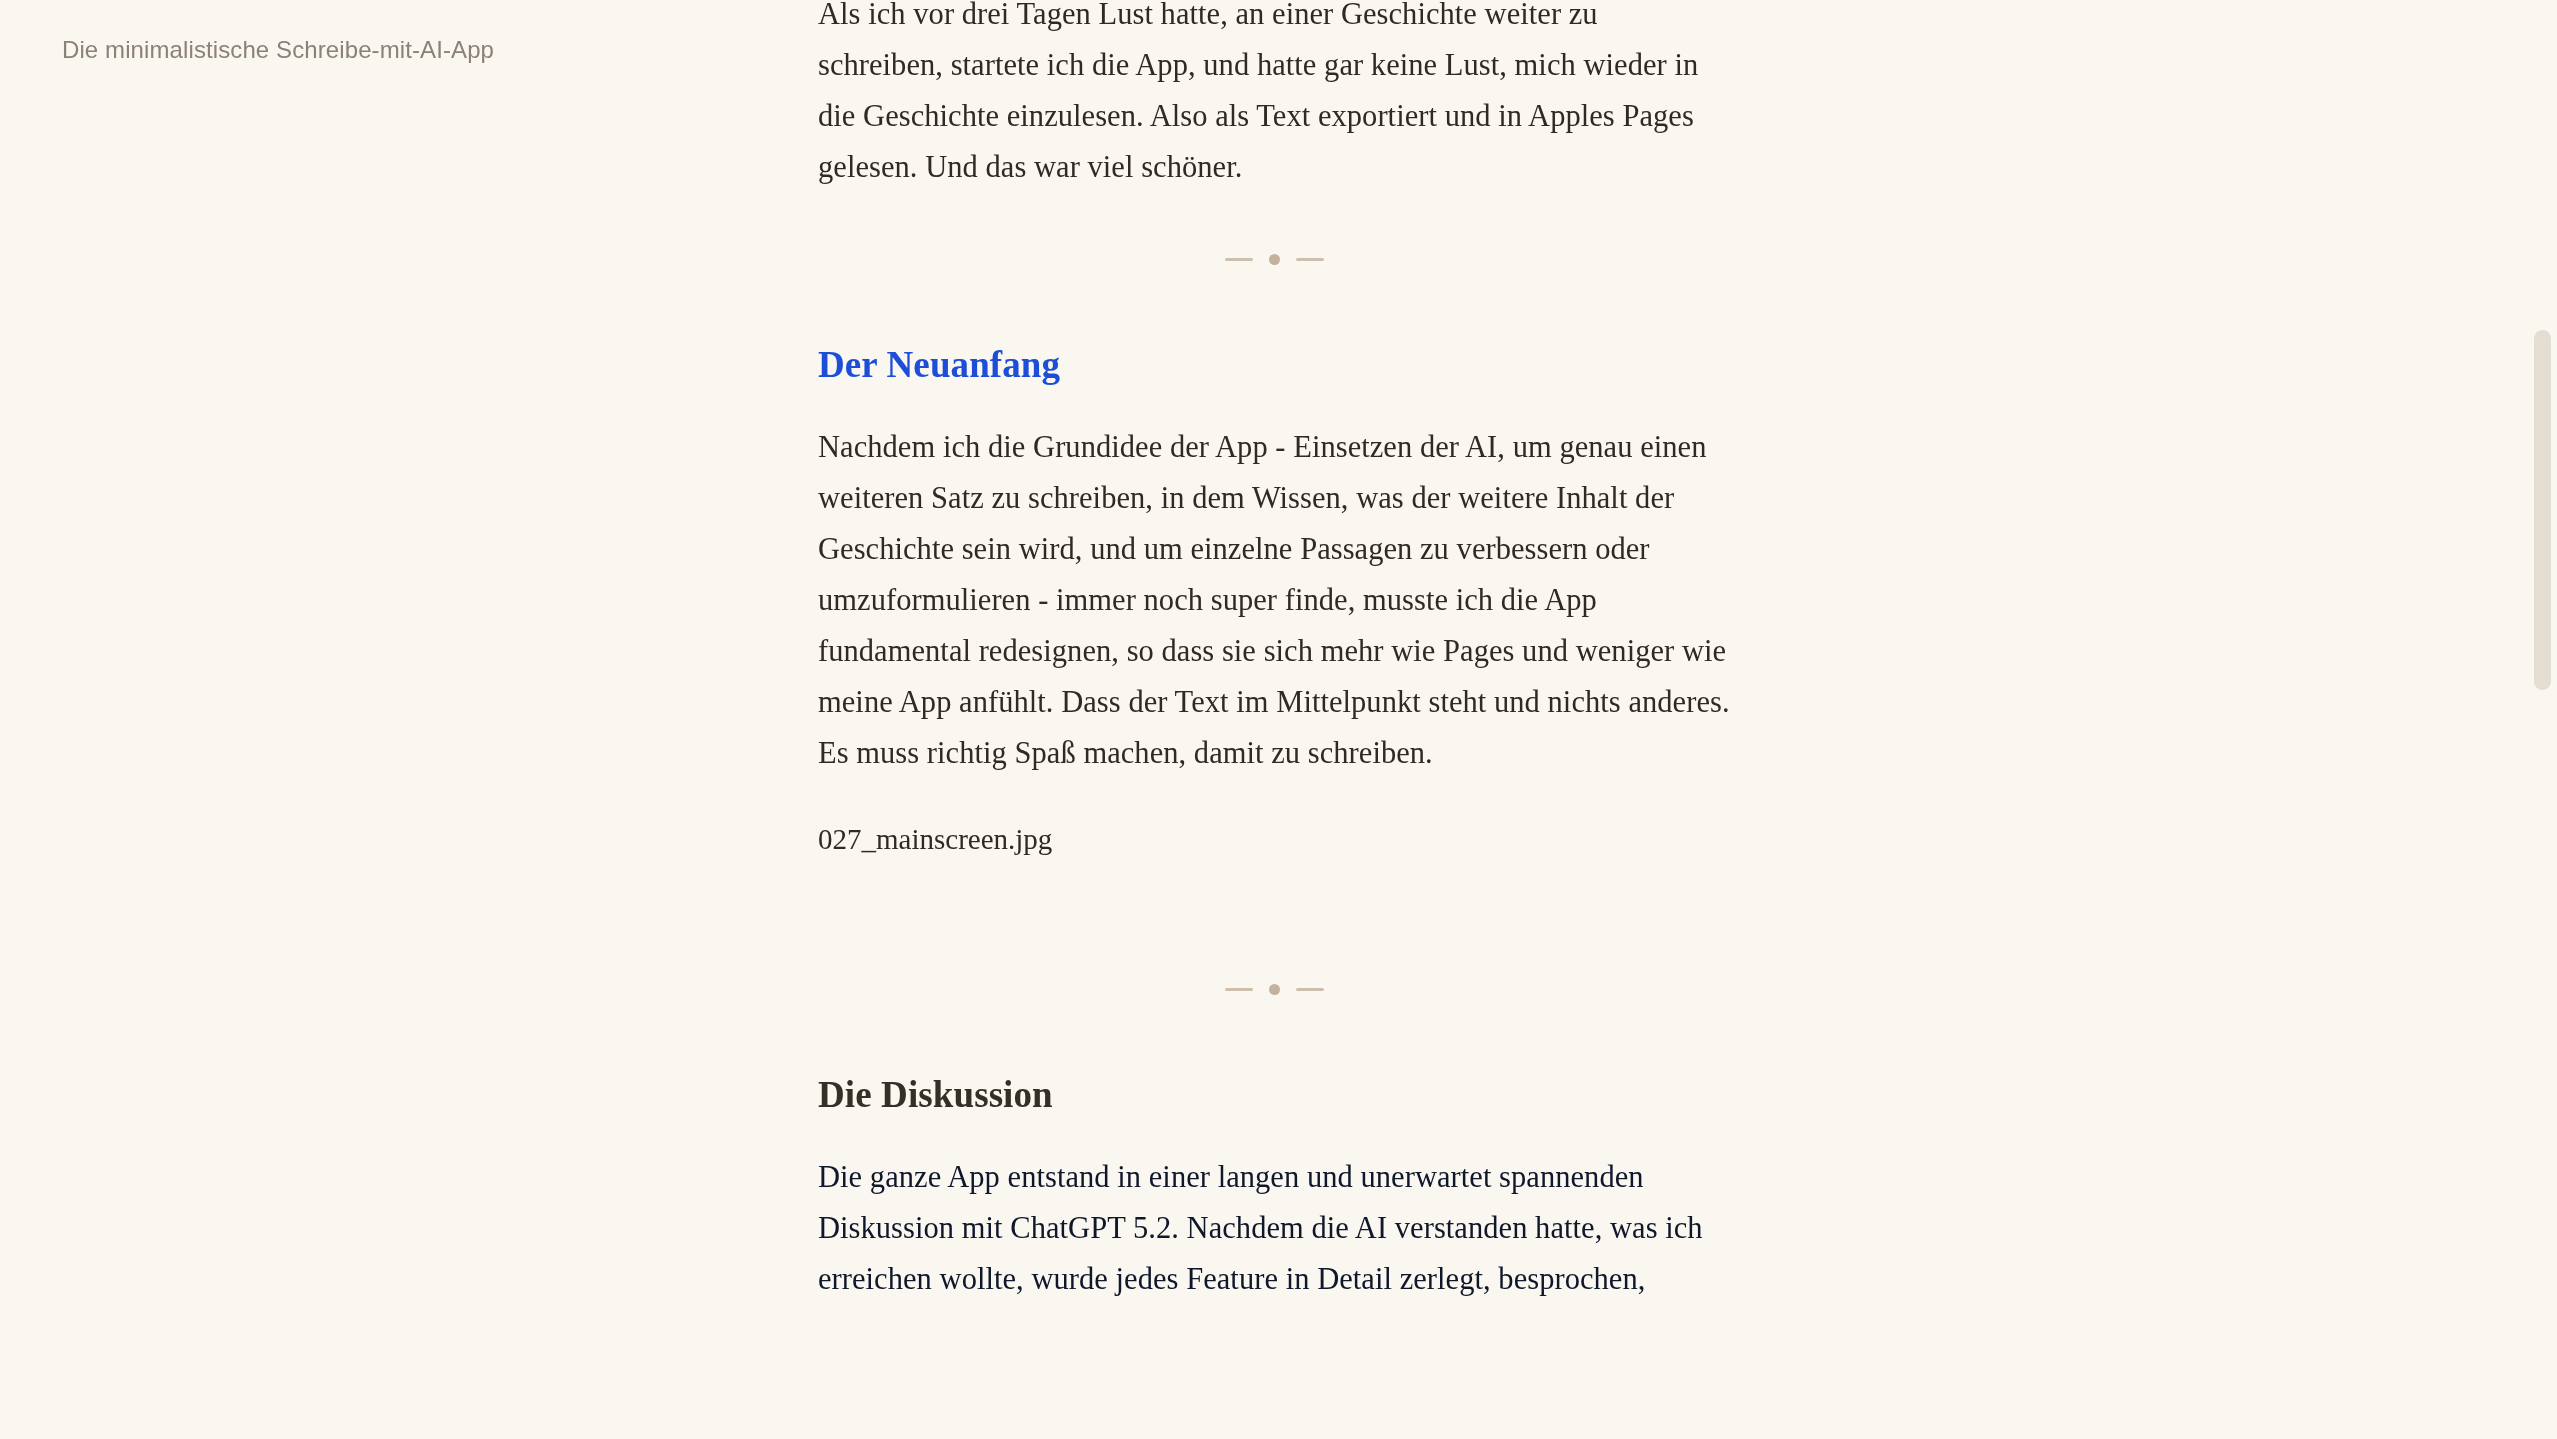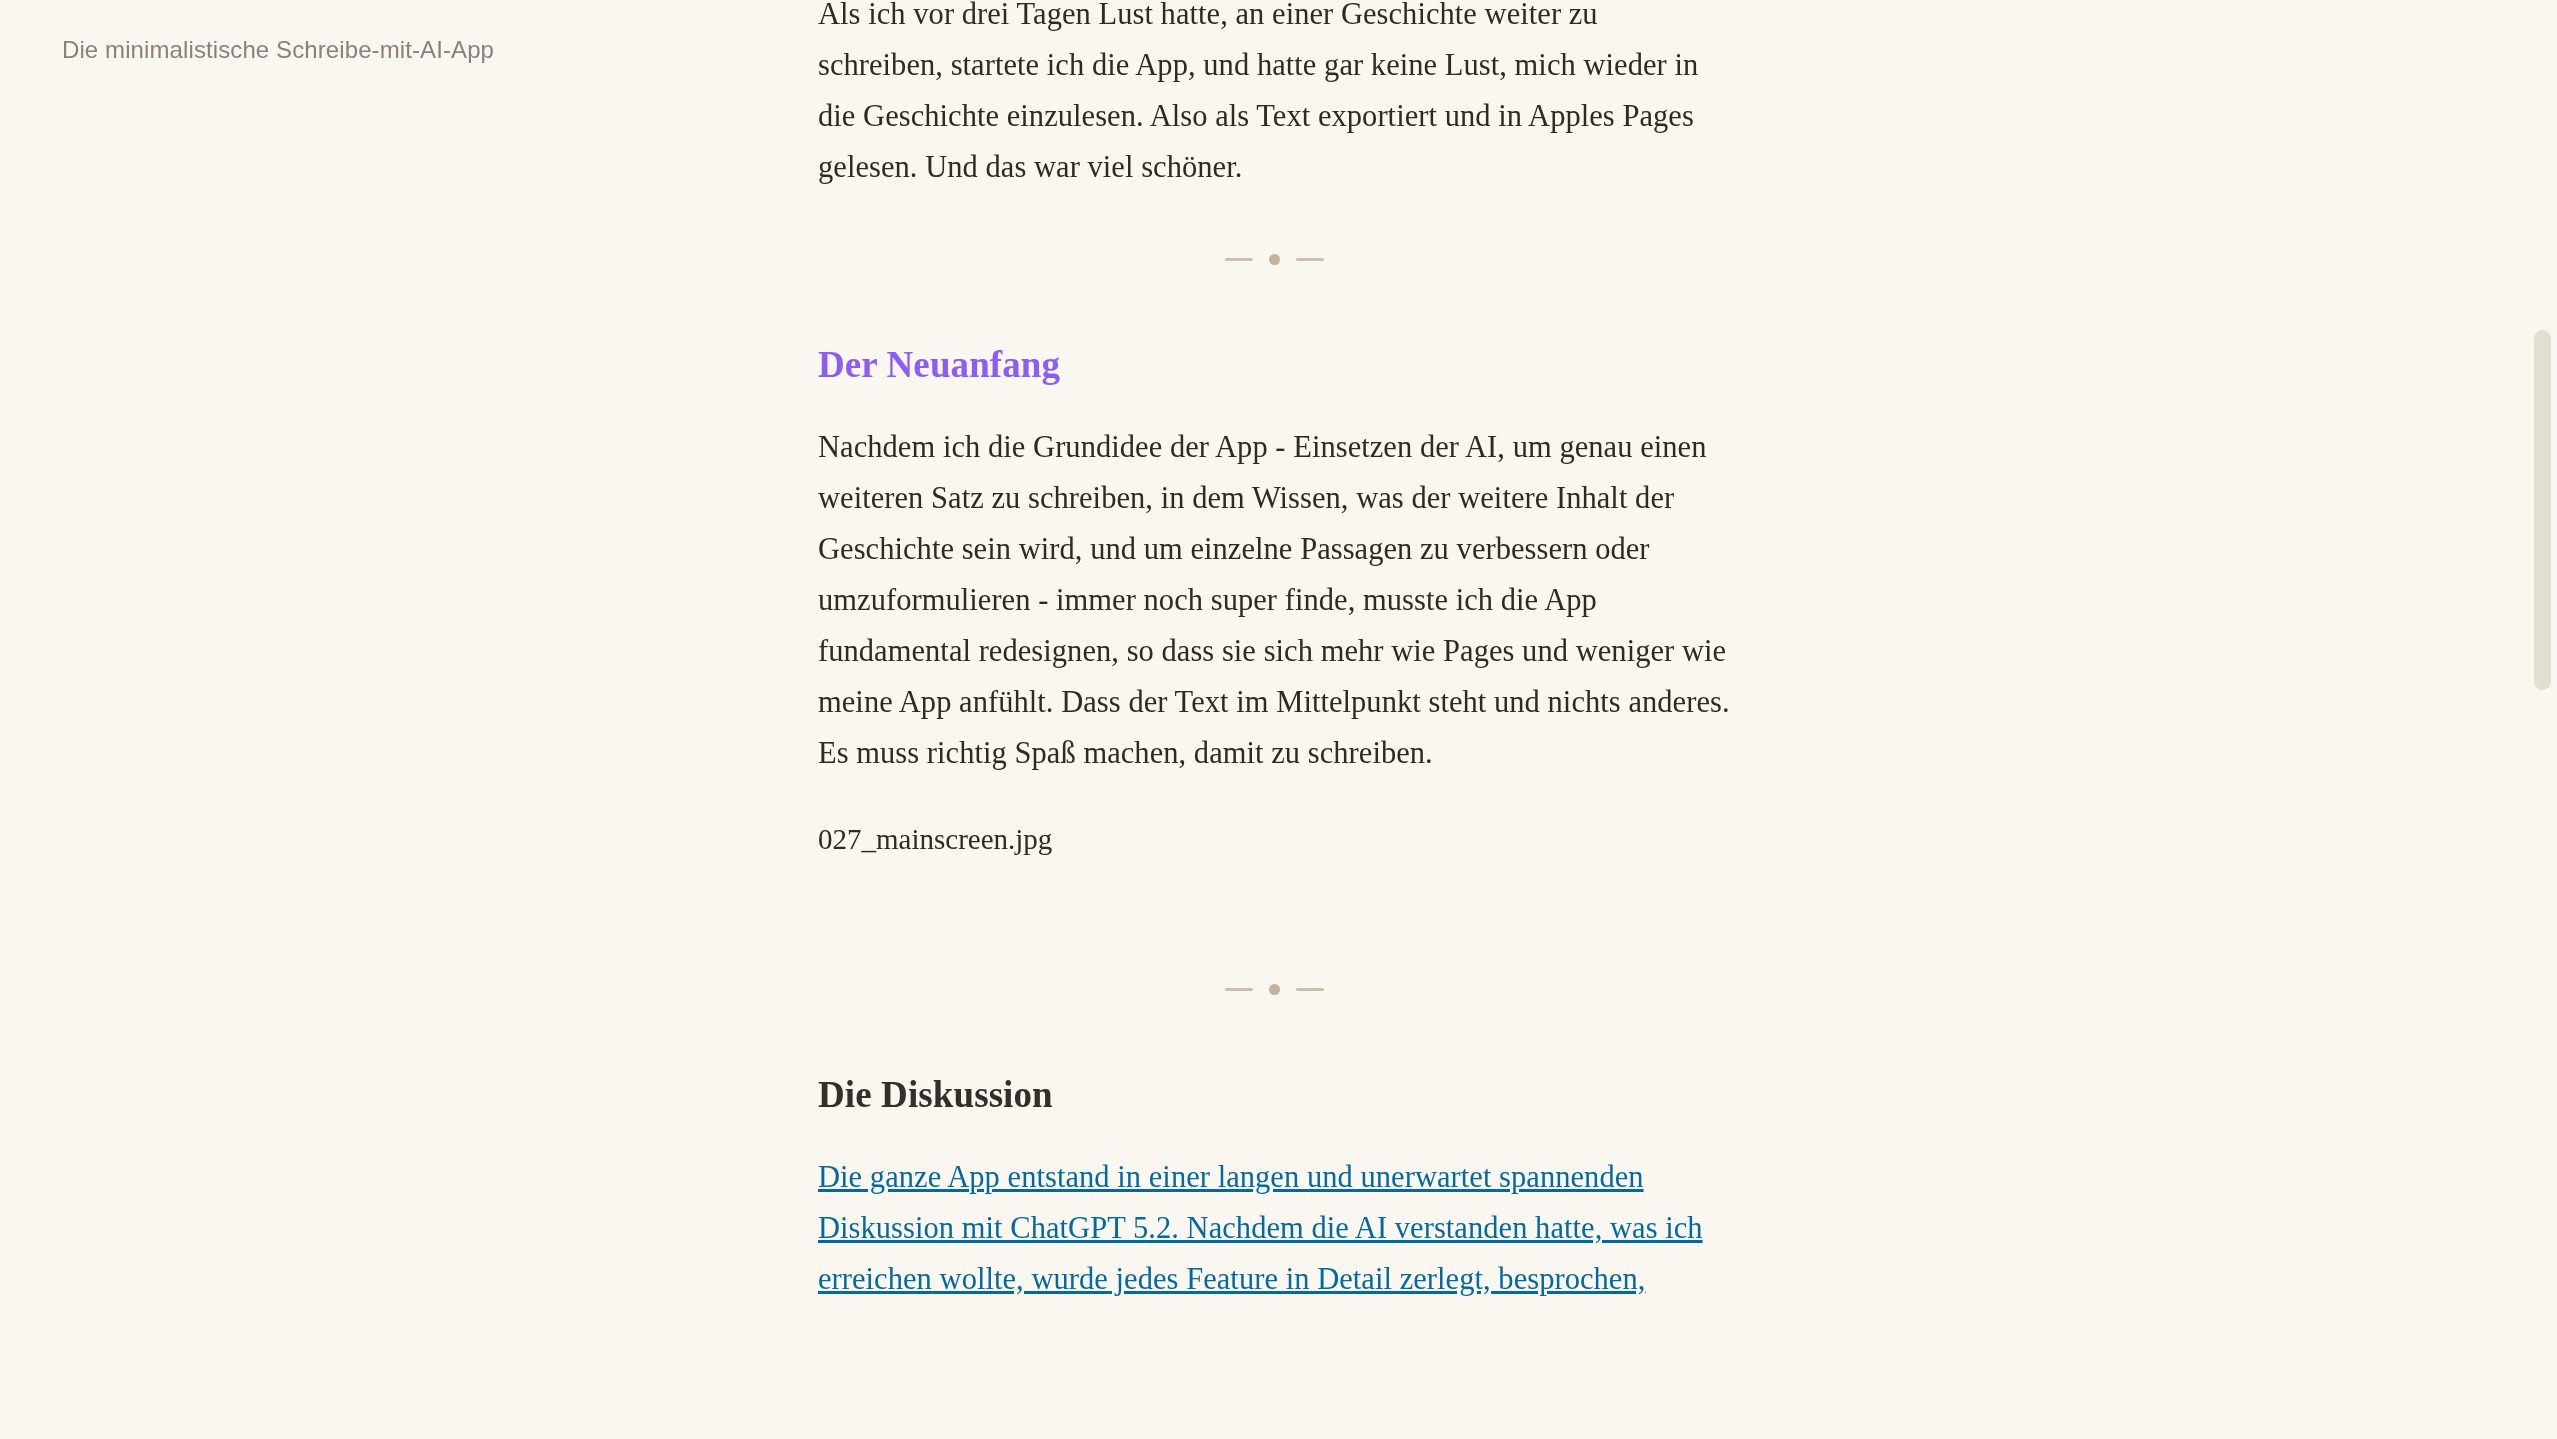--- a/index.html
+++ b/index.html
@@ -169,21 +169,21 @@
         <div class="sp-2"></div>
 
         <div class="divider">
           <span class="dash" style="background: rgb(205, 191, 174);"></span>
           <span class="dot"></span>
           <span class="dash" style="background: rgb(205, 191, 174);"></span>
         </div>
 
         <div class="sp-4"></div>
 
-        <h2 class="heading" style="color: #8b5cf6;">Der Neuanfang</h2>
+        <h2 class="heading" style="color: #1d4ed8;">Der Neuanfang</h2>
 
         <div class="block-gap-after-heading"></div>
 
         <p class="para" style="color: rgb(47, 42, 36);">Nachdem ich die Grundidee der App - Einsetzen der AI, um genau einen weiteren Satz zu schreiben, in dem Wissen, was der weitere Inhalt der Geschichte sein wird, und um einzelne Passagen zu verbessern oder umzuformulieren - immer noch super finde, musste ich die App fundamental redesignen, so dass sie sich mehr wie Pages und weniger wie meine App anfühlt. Dass der Text im Mittelpunkt steht und nichts anderes. Es muss richtig Spaß machen, damit zu schreiben.</p>
 
         <div class="sp-1"></div>
 
         <p class="image-ref" style="color: rgb(47, 42, 36);">027_mainscreen.jpg</p>
 
         <div class="sp-3"></div>
@@ -196,21 +196,21 @@
           <span class="dot"></span>
           <span class="dash" style="background: rgb(205, 191, 174);"></span>
         </div>
 
         <div class="sp-4"></div>
 
         <h2 class="heading" style="color: rgb(53, 47, 39);">Die Diskussion</h2>
 
         <div class="block-gap-after-heading"></div>
 
-        <p class="para" style="color: #0369a1; text-decoration: underline;">Die ganze App entstand in einer langen und unerwartet spannenden Diskussion mit ChatGPT 5.2. Nachdem die AI verstanden hatte, was ich erreichen wollte, wurde jedes Feature in Detail zerlegt, besprochen,</p>
+        <p class="para" style="color: #0f172a;">Die ganze App entstand in einer langen und unerwartet spannenden Diskussion mit ChatGPT 5.2. Nachdem die AI verstanden hatte, was ich erreichen wollte, wurde jedes Feature in Detail zerlegt, besprochen,</p>
 
       </div>
     </div>
 
     <div class="scrollbar-track">
       <div class="scrollbar-thumb" style="background: rgb(228, 222, 210); top: 330px; height: 360px;"></div>
     </div>
   </main>
 
 </div>

